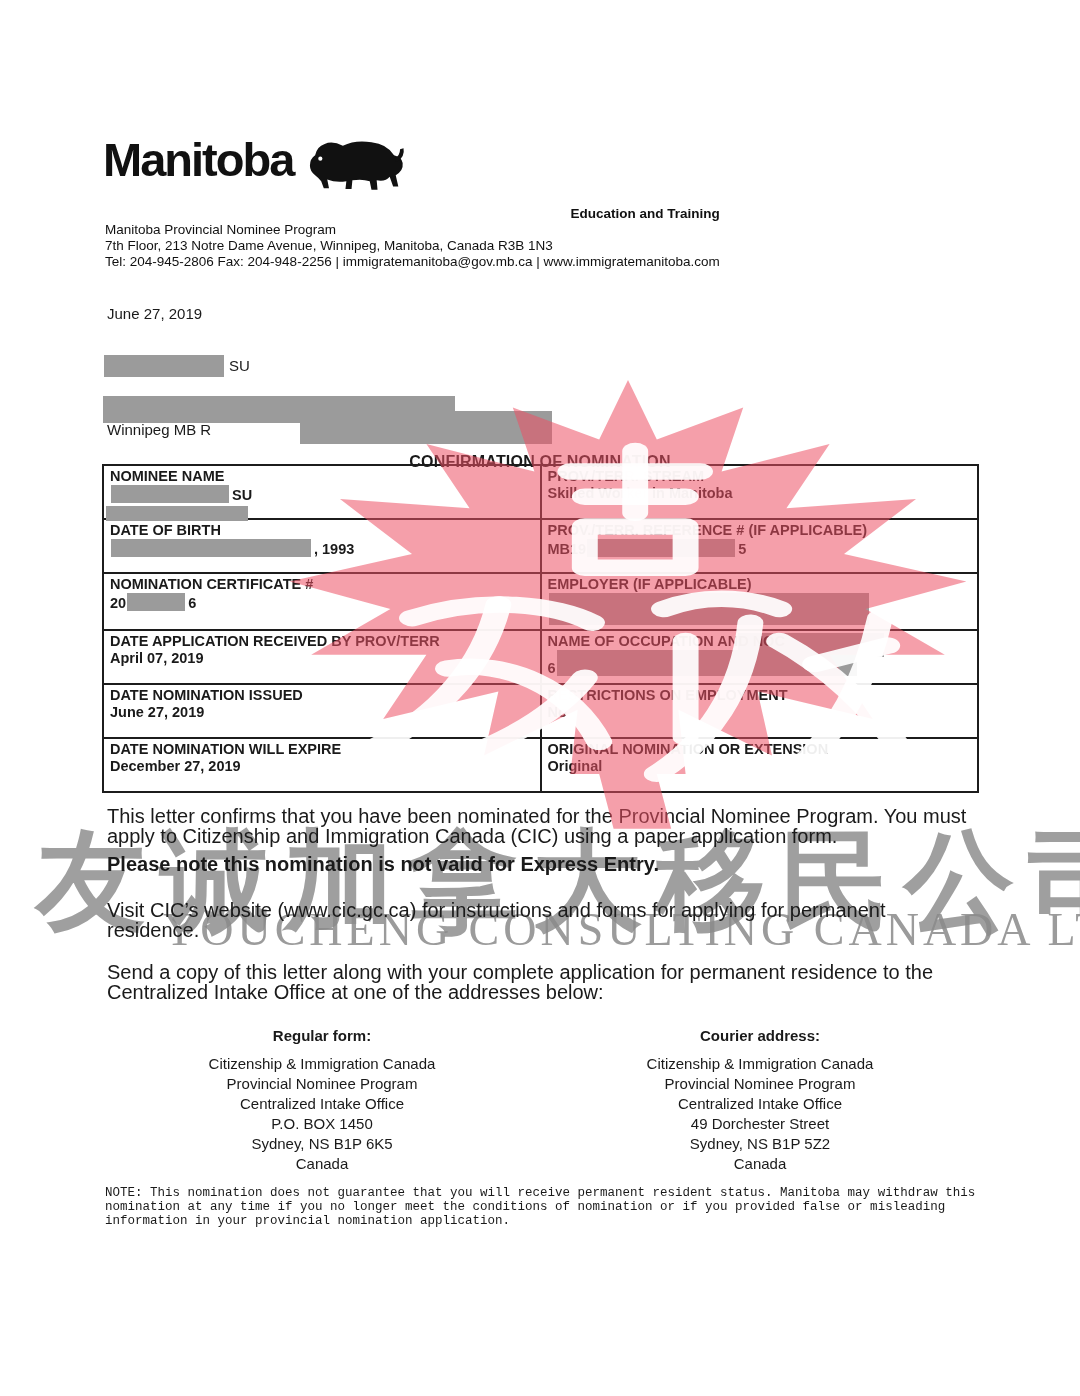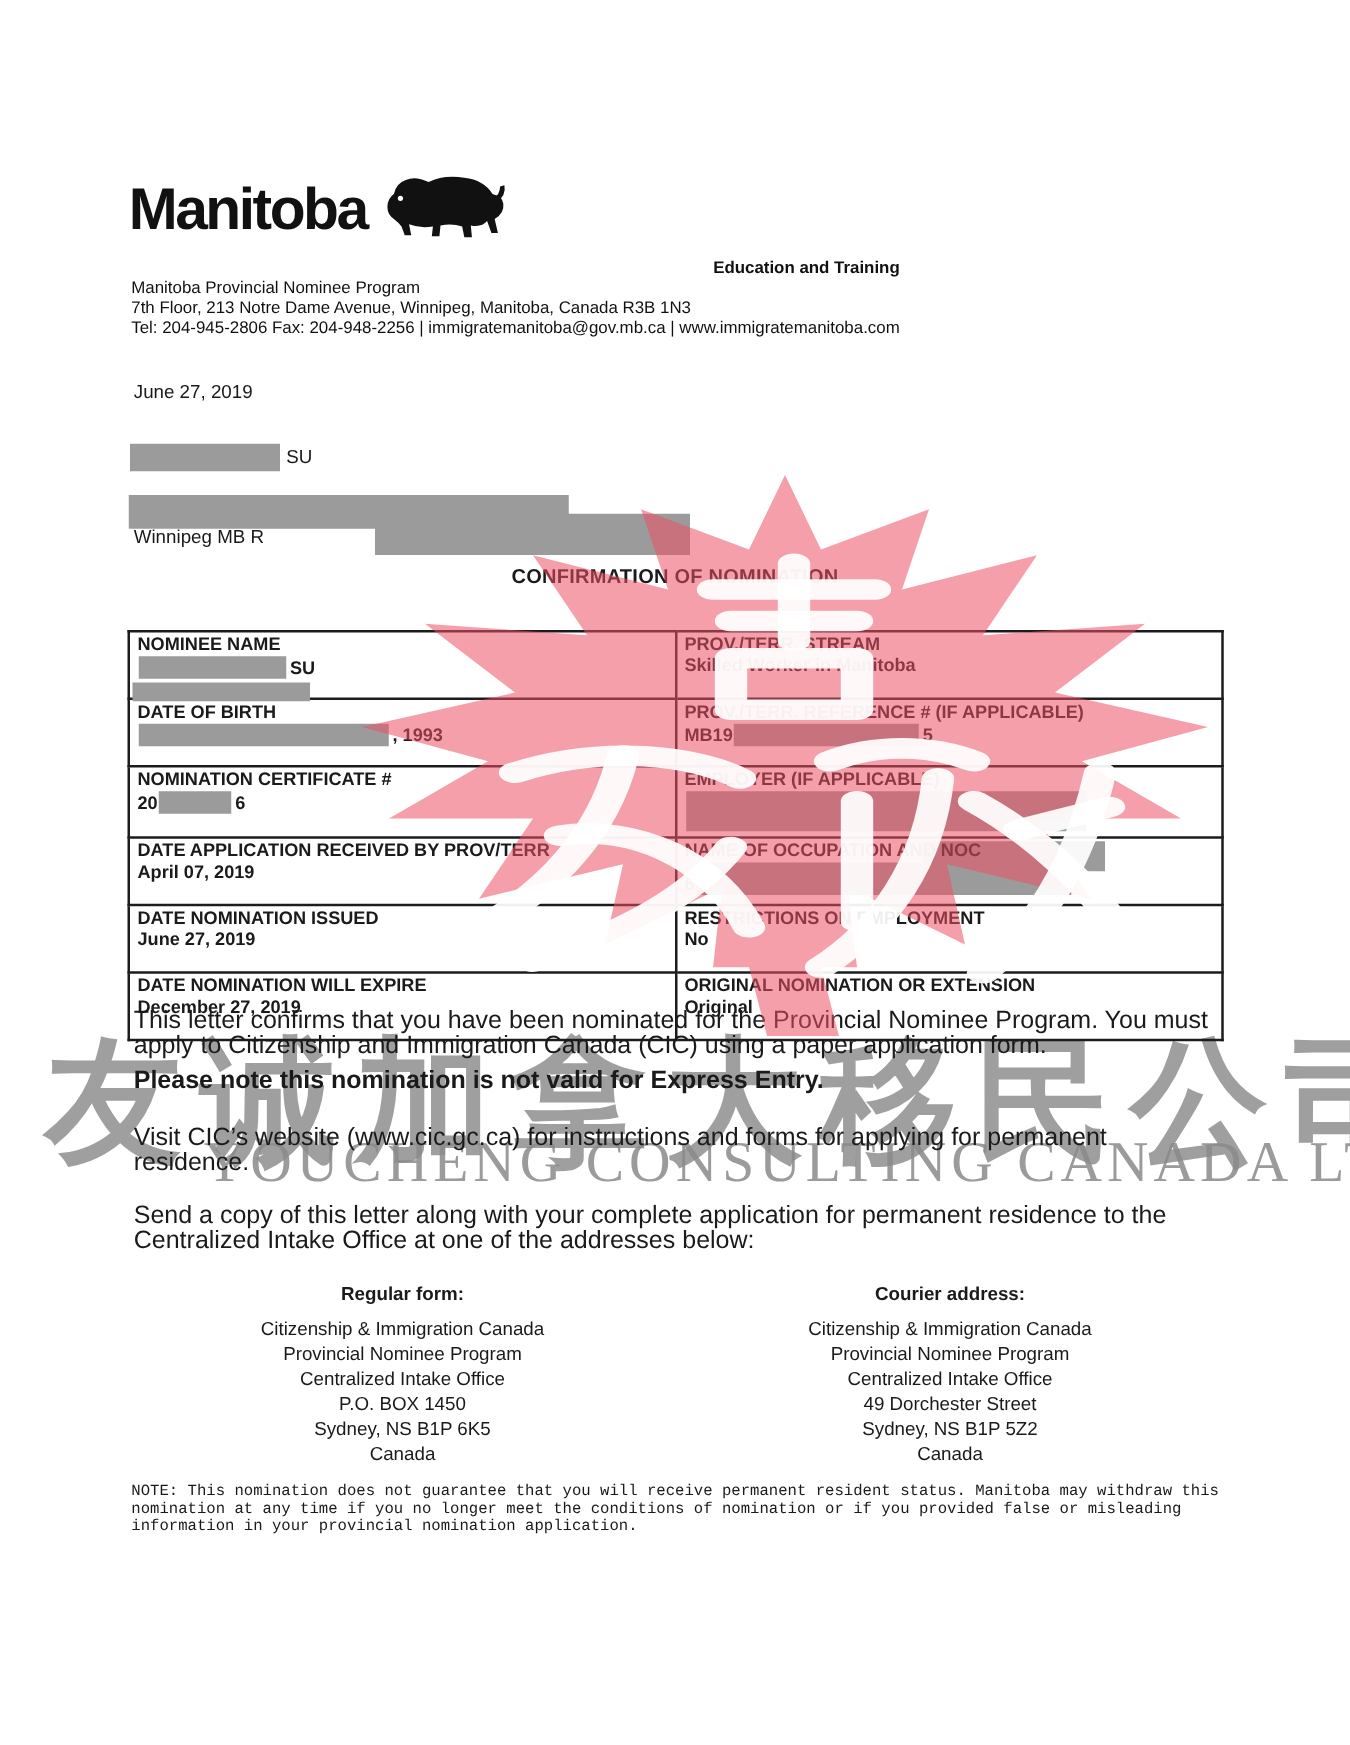--- a/index.html
+++ b/index.html
@@ -3,31 +3,31 @@
 <meta charset="utf-8">
 <style>
   html,body{margin:0;padding:0;background:#fff;}
   .page{position:relative;width:1080px;height:1396px;background:#fff;overflow:hidden;
         font-family:"Liberation Sans","DejaVu Sans",sans-serif;color:#1a1a1a;}
   
   .wm-layer{position:absolute;z-index:1;pointer-events:none;}
   .content{position:relative;z-index:2;}
   .leaf-layer{position:absolute;left:268px;top:380px;width:720px;height:458px;z-index:5;pointer-events:none;}
   
-  .logo-row{position:absolute;left:103px;top:132px;display:flex;align-items:flex-end;gap:10px;}
+  .logo-row{position:absolute;left:103px;top:132px;display:flex;align-items:flex-start;gap:10px;}
   .wordmark{font-size:47px;font-weight:800;letter-spacing:-2px;color:#111;}
   .dept{position:absolute;left:105px;top:206px;font-size:13.5px;line-height:16px;color:#111;}
   .dept .b{font-weight:bold;text-align:right;}
   
   .date-line{position:absolute;left:107px;top:305px;font-size:15px;}
   .r-abs{position:absolute;background:#9b9b9b;}
   .recip{position:absolute;font-size:15px;}
   .doc-title{position:absolute;left:0;right:0;top:453px;text-align:center;font-size:16px;font-weight:bold;letter-spacing:.2px;}
   
-  table.nom{position:absolute;left:102px;top:504px;width:877px;border-collapse:collapse;table-layout:fixed;}
+  table.nom{position:absolute;left:102px;top:464px;width:877px;border-collapse:collapse;table-layout:fixed;}
   table.nom td{border:2px solid #1c1c1c;vertical-align:top;padding:2px 6px 4px 6px;height:46px;position:relative;}
   td .lbl{font-size:14.5px;font-weight:bold;position:relative;z-index:1;}
   td .val{font-size:14.5px;font-weight:bold;position:relative;z-index:1;margin-top:1px;}
   .ri{display:inline-block;background:#9b9b9b;height:18px;vertical-align:text-bottom;margin:0 3px 0 1px;}
   .rz{position:absolute;background:#9b9b9b;z-index:0;}
   .rz2{position:absolute;background:#9b9b9b;z-index:2;}
   
   .bodytxt{position:absolute;left:107px;top:806px;width:874px;font-size:20px;line-height:20px;}
   .bodytxt p{margin:0 0 20px 0;}
   .bodytxt .bold{font-weight:bold;}

